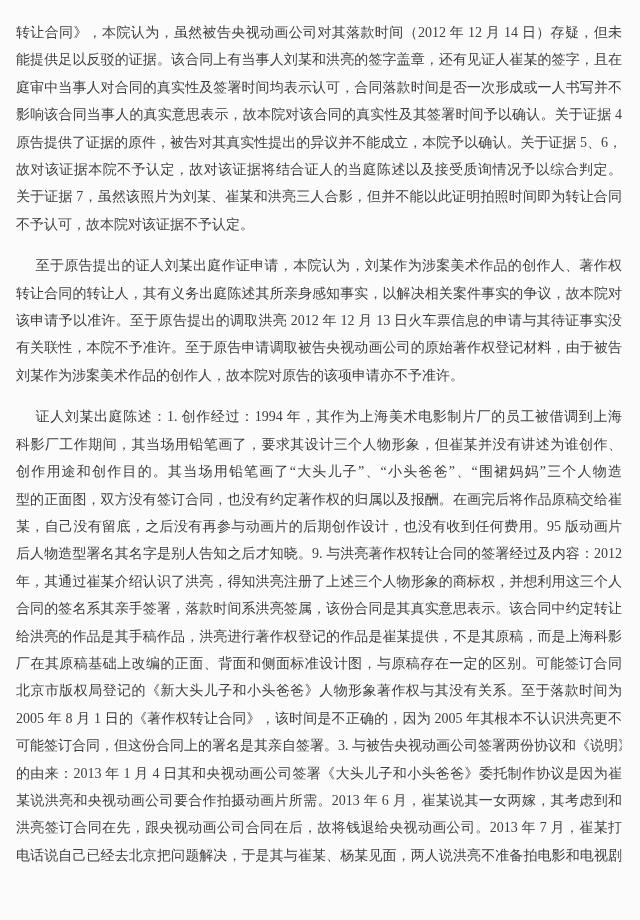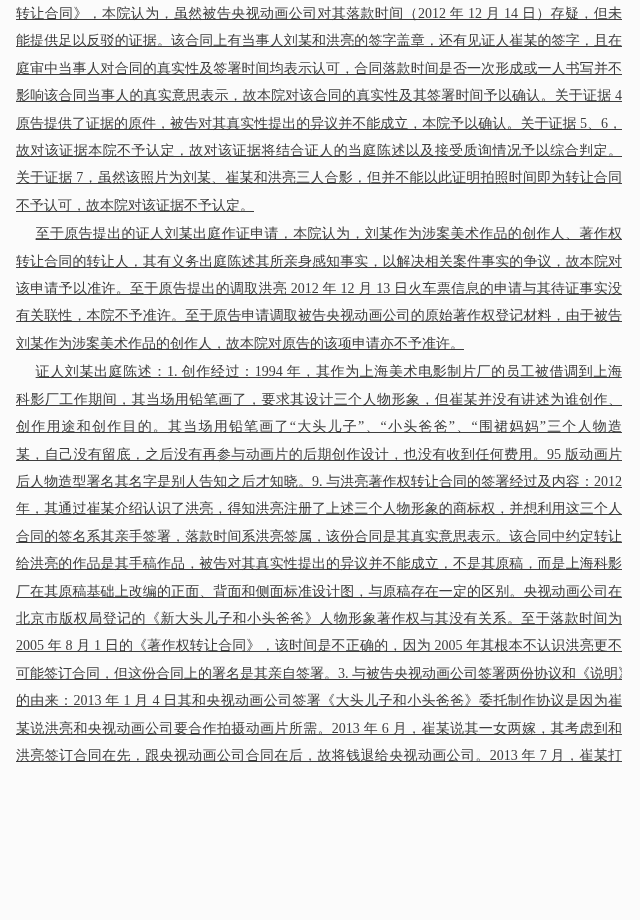--- a/index.html
+++ b/index.html
@@ -9,28 +9,27 @@
   }
   body {
     width: 640px;
     height: 920px;
     overflow: hidden;
     background: #fbfbfb;
     font-family: "Liberation Serif", "DejaVu Serif", serif;
     color: #3e3e3e;
   }
   .doc {
-    padding: 0 18px 0 16px;
-    text-decoration: underline;
+    padding: 19px 18px 0 16px;
   }
   .para {
     margin: 0;
   }
   .para + .para {
-    margin-top: 1px;
+    margin-top: 14px;
   }
   .line {
     font-size: 14px;
     line-height: 27.4px;
     text-align: justify;
     text-align-last: justify;
     -moz-text-align-last: justify;
     word-break: break-all;
     overflow: hidden;
     white-space: nowrap;
@@ -61,26 +60,28 @@
       <div class="line indent">至于原告提出的证人刘某出庭作证申请，本院认为，刘某作为涉案美术作品的创作人、著作权</div>
       <div class="line">转让合同的转让人，其有义务出庭陈述其所亲身感知事实，以解决相关案件事实的争议，故本院对</div>
       <div class="line">该申请予以准许。至于原告提出的调取洪亮 2012 年 12 月 13 日火车票信息的申请与其待证事实没</div>
       <div class="line">有关联性，本院不予准许。至于原告申请调取被告央视动画公司的原始著作权登记材料，由于被告</div>
       <div class="line para-end">刘某作为涉案美术作品的创作人，故本院对原告的该项申请亦不予准许。</div>
     </div>
     <div class="para">
       <div class="line indent">证人刘某出庭陈述：1. 创作经过：1994 年，其作为上海美术电影制片厂的员工被借调到上海</div>
       <div class="line">科影厂工作期间，其当场用铅笔画了，要求其设计三个人物形象，但崔某并没有讲述为谁创作、</div>
       <div class="line">创作用途和创作目的。其当场用铅笔画了“大头儿子”、“小头爸爸”、“围裙妈妈”三个人物造</div>
+      <div class="line">型的正面图，双方没有签订合同，也没有约定著作权的归属以及报酬。在画完后将作品原稿交给崔</div>
       <div class="line">某，自己没有留底，之后没有再参与动画片的后期创作设计，也没有收到任何费用。95 版动画片</div>
       <div class="line">后人物造型署名其名字是别人告知之后才知晓。9. 与洪亮著作权转让合同的签署经过及内容：2012</div>
       <div class="line">年，其通过崔某介绍认识了洪亮，得知洪亮注册了上述三个人物形象的商标权，并想利用这三个人</div>
       <div class="line">合同的签名系其亲手签署，落款时间系洪亮签属，该份合同是其真实意思表示。该合同中约定转让</div>
-      <div class="line">给洪亮的作品是其手稿作品，被告对其真实性提出的异议并不能成立，不是其原稿，而是上海科影</div>
-      <div class="line">厂在其原稿基础上改编的正面、背面和侧面标准设计图，与原稿存在一定的区别。央视动画公司在</div>
+      <div class="line">给洪亮的作品是其手稿作品，洪亮进行著作权登记的作品是崔某提供，不是其原稿，而是上海科影</div>
+      <div class="line">厂在其原稿基础上改编的正面、背面和侧面标准设计图，与原稿存在一定的区别。可能签订合同</div>
       <div class="line">北京市版权局登记的《新大头儿子和小头爸爸》人物形象著作权与其没有关系。至于落款时间为</div>
       <div class="line">2005 年 8 月 1 日的《著作权转让合同》，该时间是不正确的，因为 2005 年其根本不认识洪亮更不</div>
       <div class="line">可能签订合同，但这份合同上的署名是其亲自签署。3. 与被告央视动画公司签署两份协议和《说明》</div>
       <div class="line">的由来：2013 年 1 月 4 日其和央视动画公司签署《大头儿子和小头爸爸》委托制作协议是因为崔</div>
       <div class="line">某说洪亮和央视动画公司要合作拍摄动画片所需。2013 年 6 月，崔某说其一女两嫁，其考虑到和</div>
       <div class="line">洪亮签订合同在先，跟央视动画公司合同在后，故将钱退给央视动画公司。2013 年 7 月，崔某打</div>
+      <div class="line">电话说自己已经去北京把问题解决，于是其与崔某、杨某见面，两人说洪亮不准备拍电影和电视剧</div>
     </div>
   </div>
 
 </body></html>

